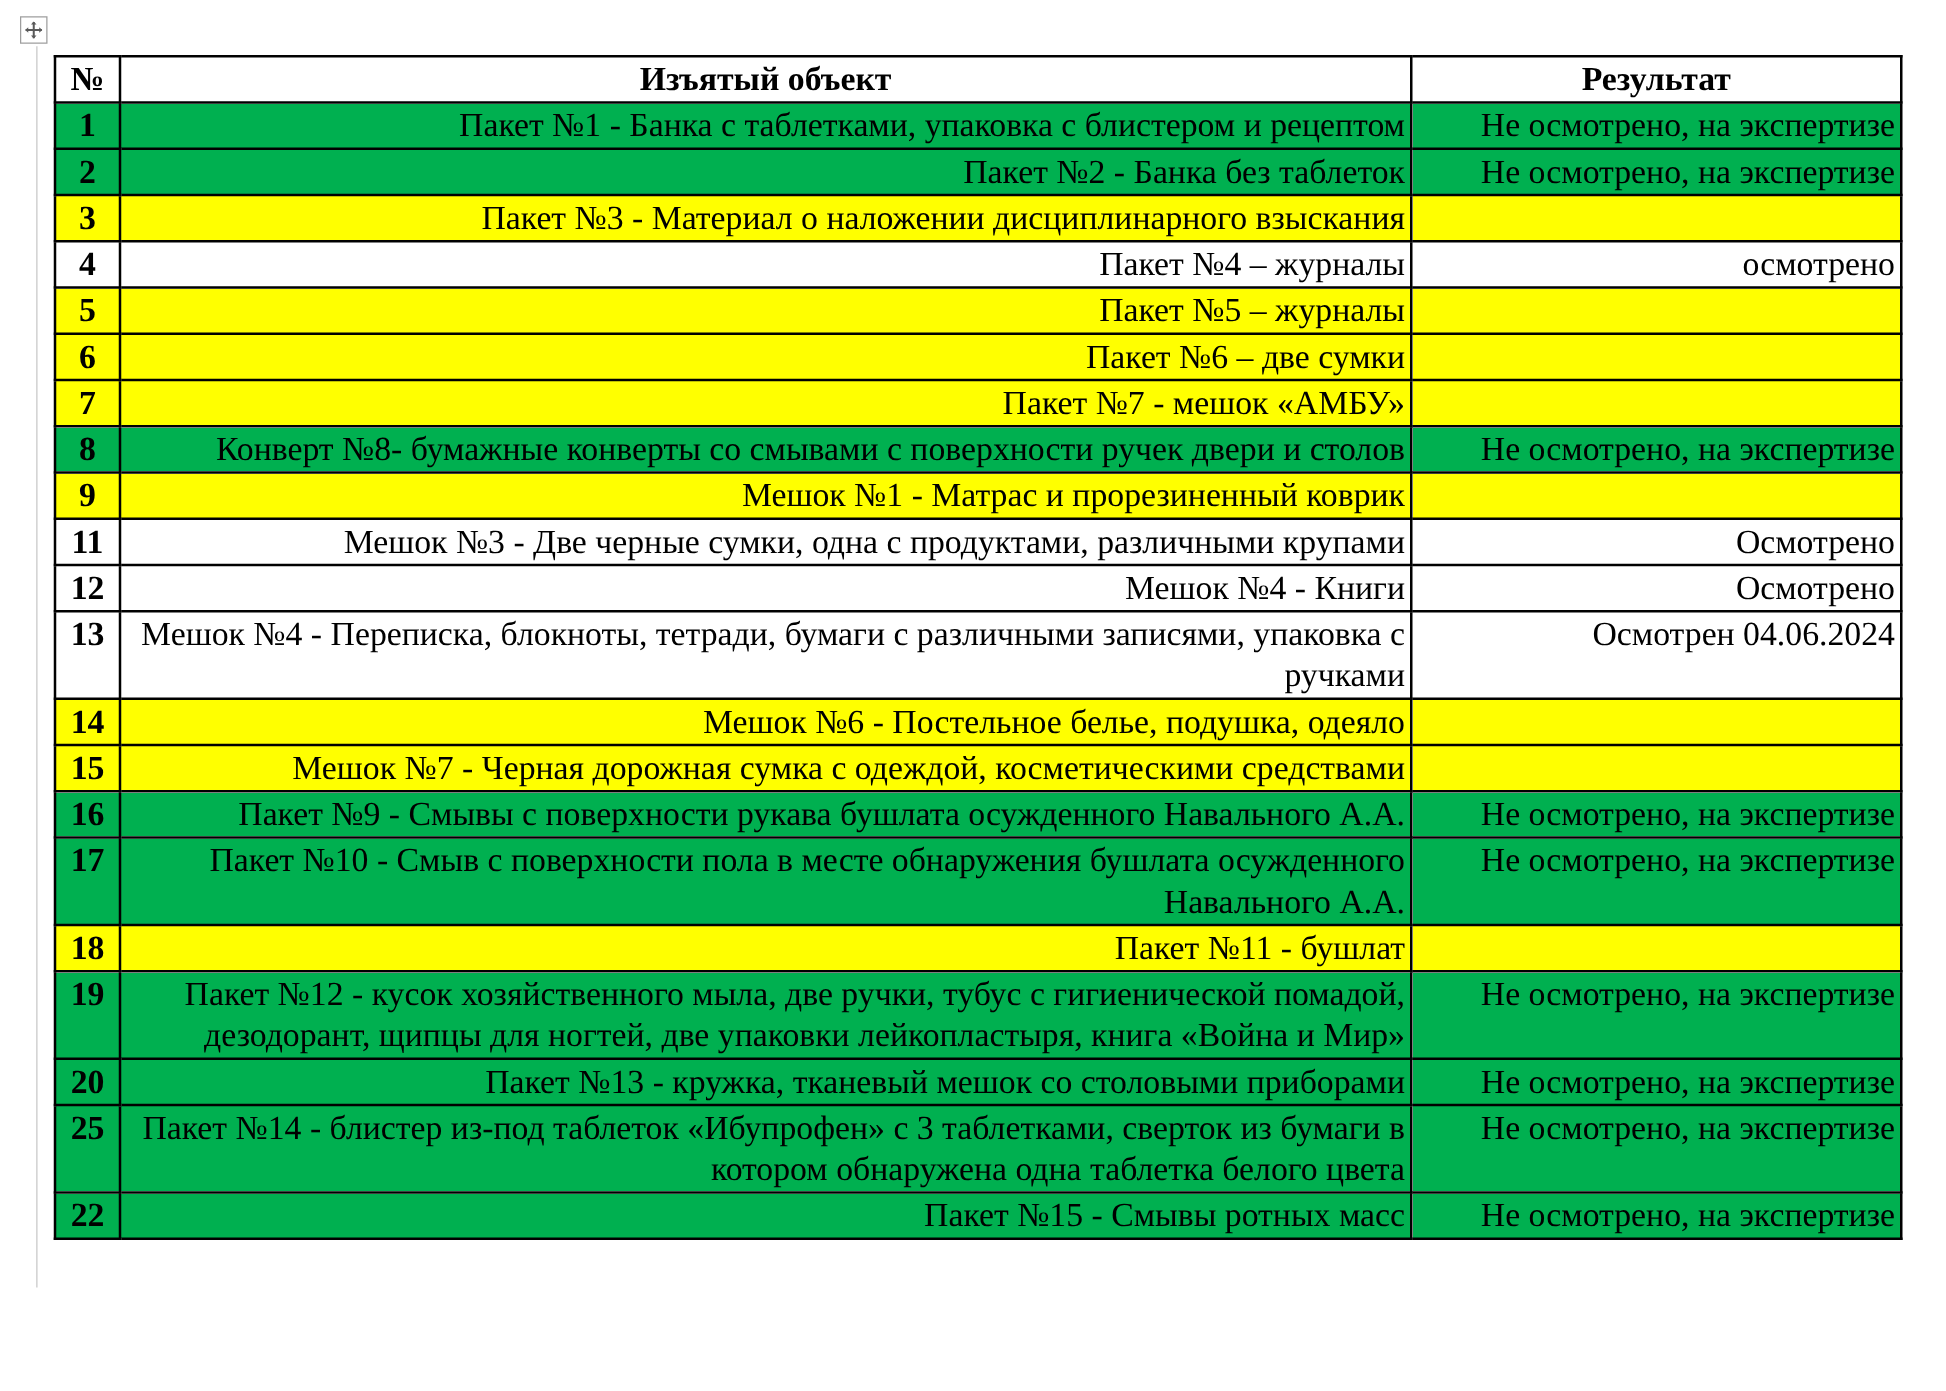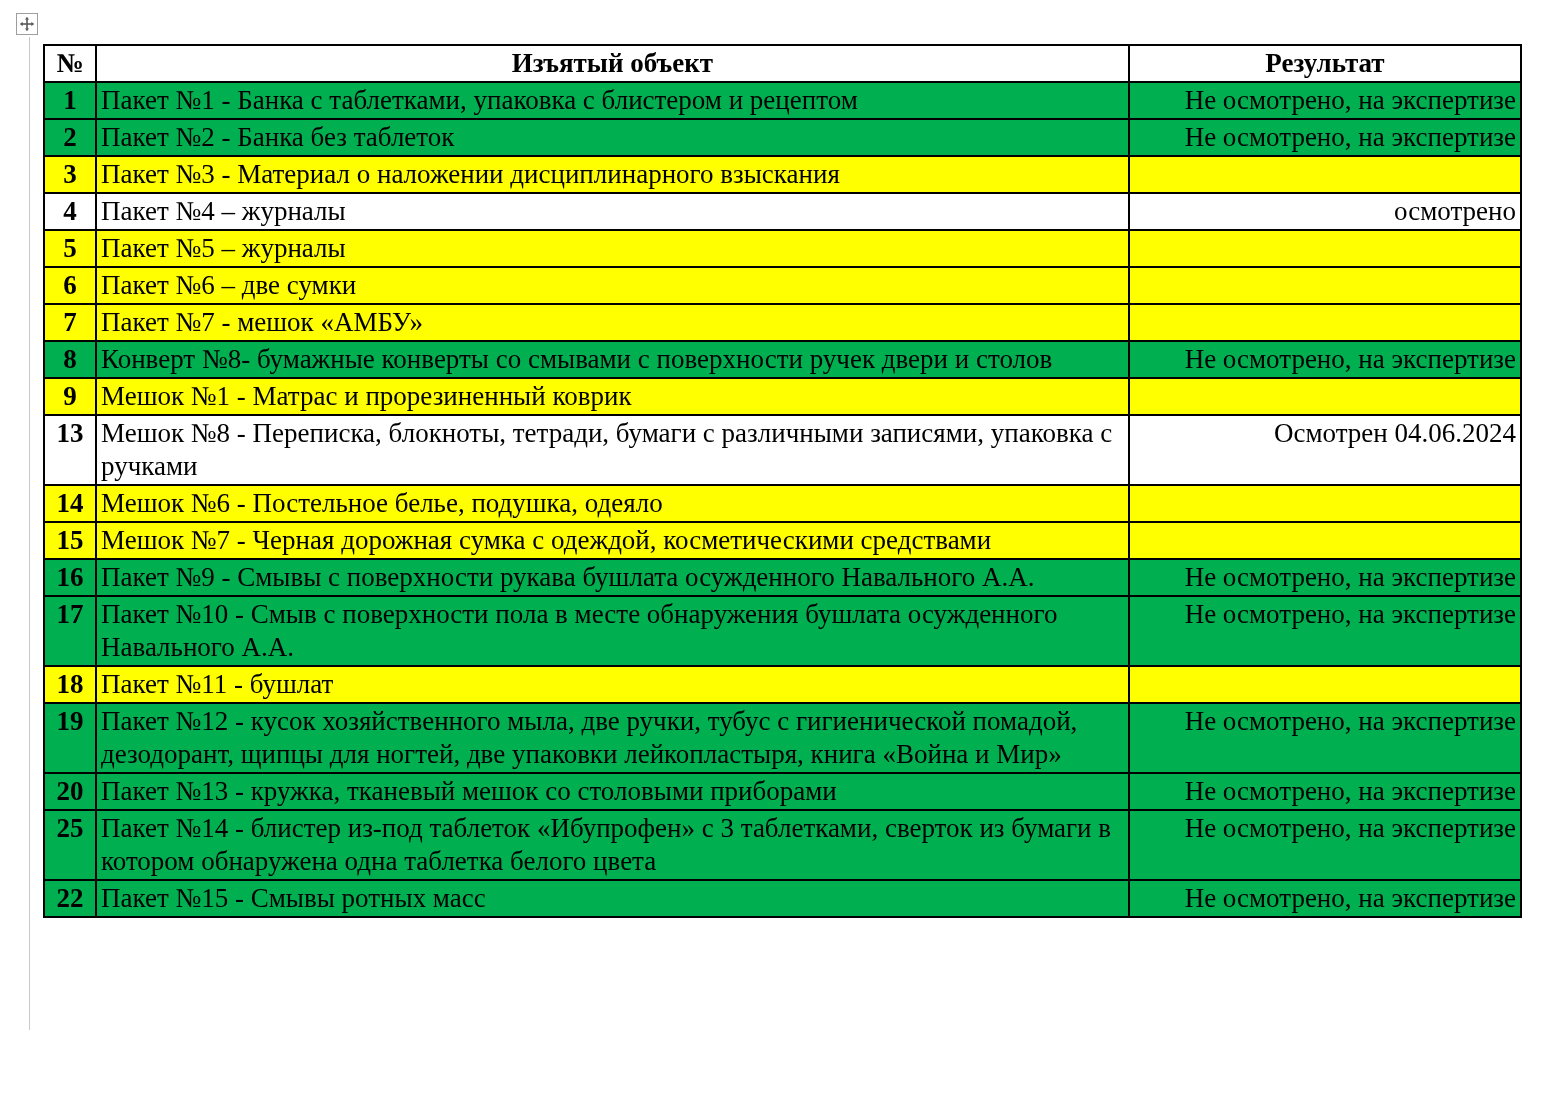--- a/index.html
+++ b/index.html
@@ -63,21 +63,21 @@
   th.h-num, th.h-object, th.h-result {
     font-weight: bold;
     text-align: center;
     background: #ffffff;
   }
   td.c-num {
     font-weight: bold;
     text-align: center;
   }
   td.c-object {
-    text-align: left;
+    text-align: right;
     padding-left: 10px;
     padding-right: 8px;
   }
   td.c-result {
     text-align: right;
   }
   tr.green  { background: #00B050; }
   tr.yellow { background: #FFFF00; }
   tr.white  { background: #FFFFFF; }
 </style>
@@ -152,22 +152,32 @@
         <td class="c-num">8</td>
         <td class="c-object">Конверт №8- бумажные конверты со смывами с поверхности ручек двери и столов</td>
         <td class="c-result">Не осмотрено, на экспертизе</td>
       </tr>
       <tr class="yellow">
         <td class="c-num">9</td>
         <td class="c-object">Мешок №1 - Матрас и прорезиненный коврик</td>
         <td class="c-result"></td>
       </tr>
       <tr class="white">
+        <td class="c-num">11</td>
+        <td class="c-object">Мешок №3 - Две черные сумки, одна с продуктами, различными крупами</td>
+        <td class="c-result">Осмотрено</td>
+      </tr>
+      <tr class="white">
+        <td class="c-num">12</td>
+        <td class="c-object">Мешок №4 - Книги</td>
+        <td class="c-result">Осмотрено</td>
+      </tr>
+      <tr class="white">
         <td class="c-num">13</td>
-        <td class="c-object">Мешок №8 - Переписка, блокноты, тетради, бумаги с различными записями, упаковка с ручками</td>
+        <td class="c-object">Мешок №4 - Переписка, блокноты, тетради, бумаги с различными записями, упаковка с ручками</td>
         <td class="c-result">Осмотрен 04.06.2024</td>
       </tr>
       <tr class="yellow">
         <td class="c-num">14</td>
         <td class="c-object">Мешок №6 - Постельное белье, подушка, одеяло</td>
         <td class="c-result"></td>
       </tr>
       <tr class="yellow">
         <td class="c-num">15</td>
         <td class="c-object">Мешок №7 - Черная дорожная сумка с одеждой, косметическими средствами</td>

